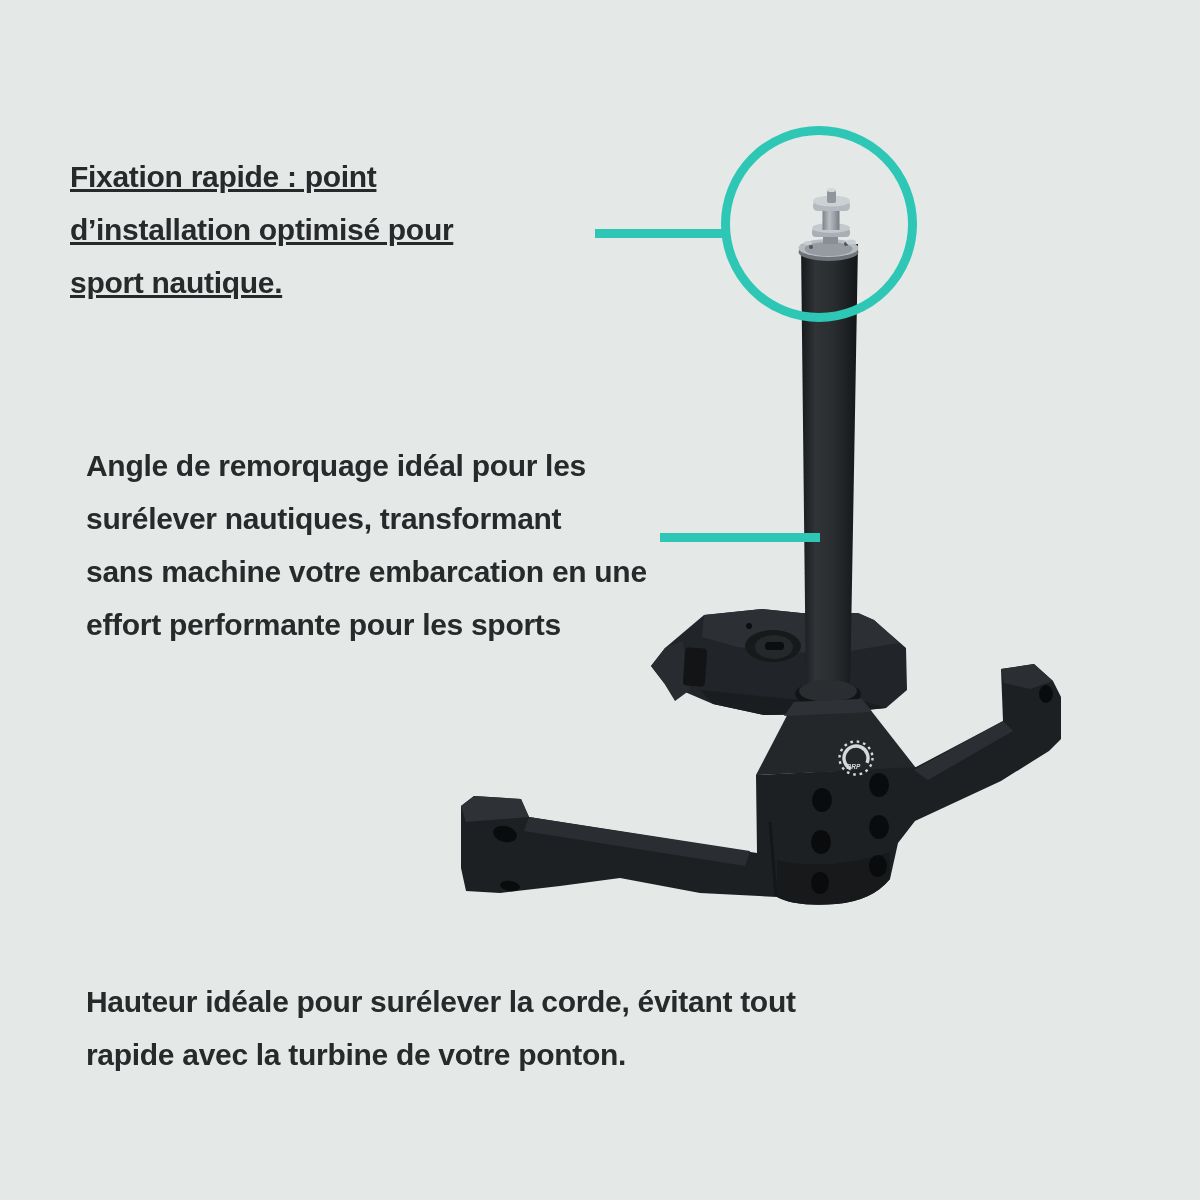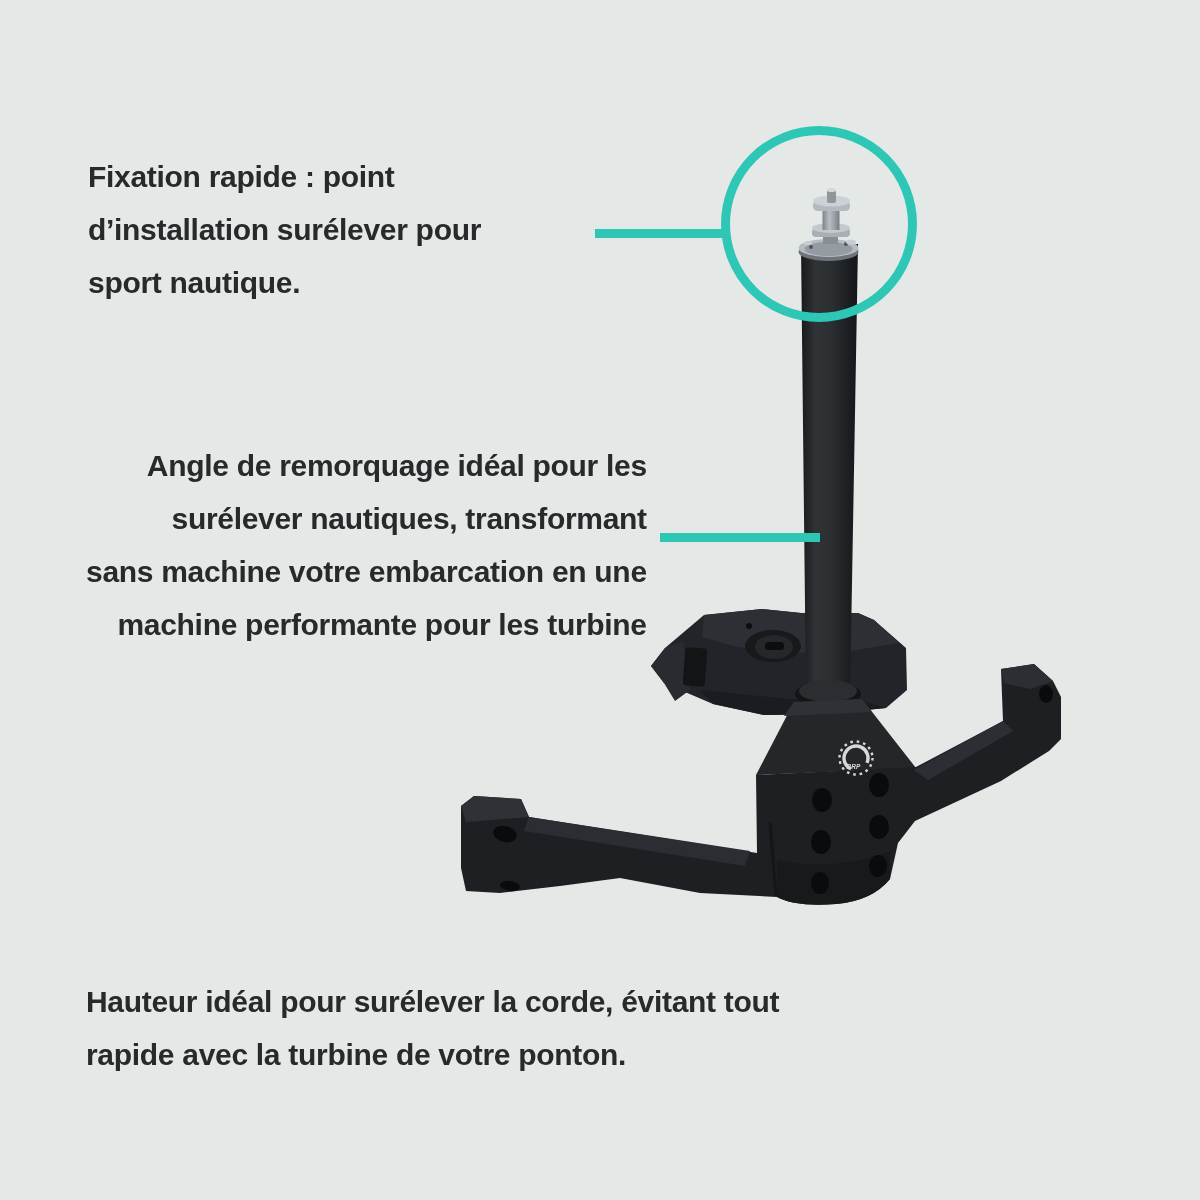--- a/index.html
+++ b/index.html
@@ -32,35 +32,35 @@
     border-radius:50%;
     background:transparent;
   }
   .pylon-svg{position:absolute;left:430px;top:160px;width:700px;height:790px;}
 </style>
 </head>
 <body>
 
 <div class="stage">
 
-  <div class="annotation" style="left:88px;top:150px;">
+  <div class="annotation" style="left:70px;top:150px;text-decoration:underline;">
     <div class="line">Fixation rapide : point</div>
-    <div class="line">d’installation surélever pour</div>
+    <div class="line">d’installation optimisé pour</div>
     <div class="line">sport nautique.</div>
   </div>
 
-  <div class="annotation" style="left:86px;top:439px;text-align:right;">
+  <div class="annotation" style="left:86px;top:439px;">
     <div class="line">Angle de remorquage idéal pour les</div>
     <div class="line">surélever nautiques, transformant</div>
     <div class="line">sans machine votre embarcation en une</div>
-    <div class="line">machine performante pour les turbine</div>
+    <div class="line">effort performante pour les sports</div>
   </div>
 
   <div class="annotation" style="left:86px;top:975px;">
-    <div class="line">Hauteur idéal pour surélever la corde, évitant tout</div>
+    <div class="line">Hauteur idéale pour surélever la corde, évitant tout</div>
     <div class="line">rapide avec la turbine de votre ponton.</div>
   </div>
 
   <svg class="pylon-svg" viewBox="430 160 700 790" xmlns="http://www.w3.org/2000/svg">
     <defs>
       <linearGradient id="poleG" x1="0" y1="0" x2="1" y2="0">
         <stop offset="0" stop-color="#17191b"></stop>
         <stop offset="0.25" stop-color="#303437"></stop>
         <stop offset="0.55" stop-color="#2a2e31"></stop>
         <stop offset="0.85" stop-color="#1b1e20"></stop>

